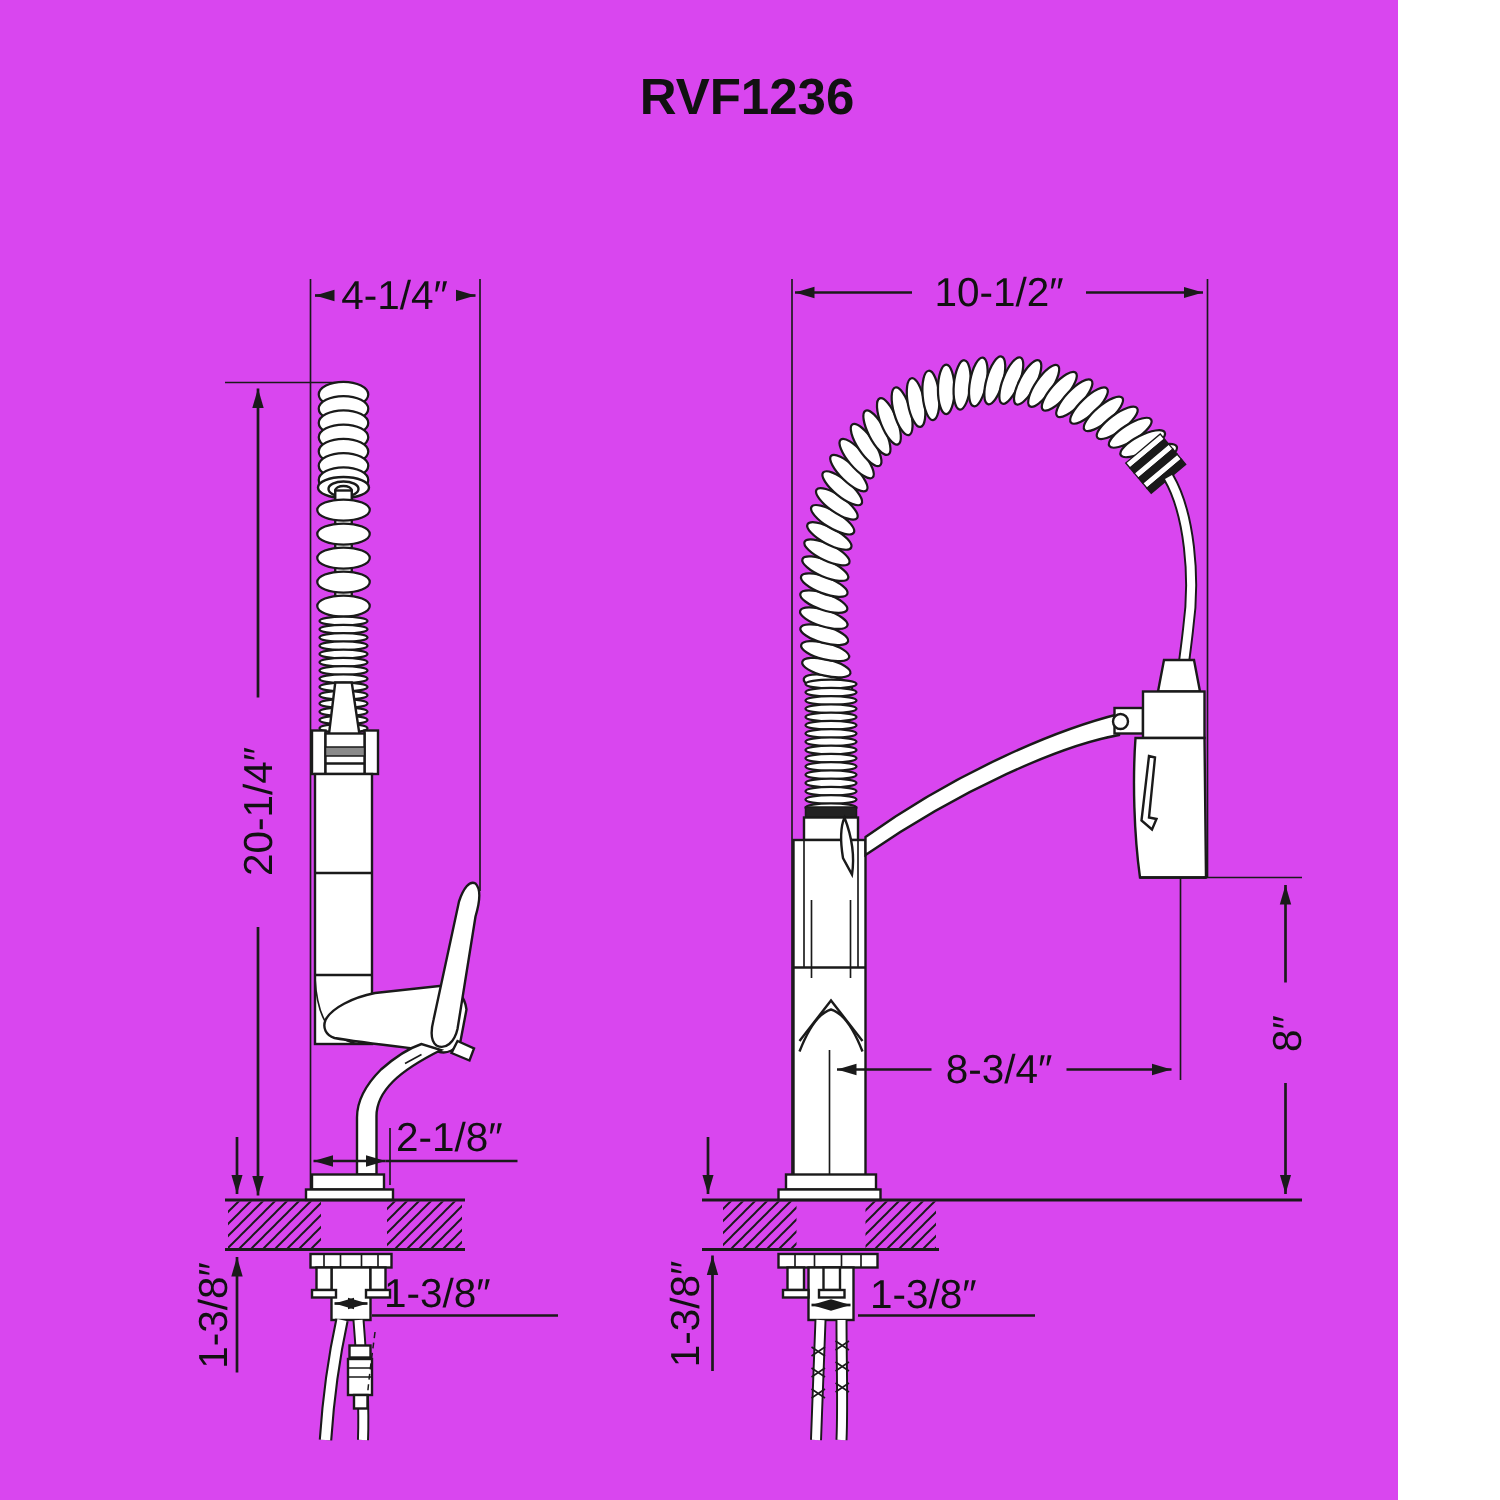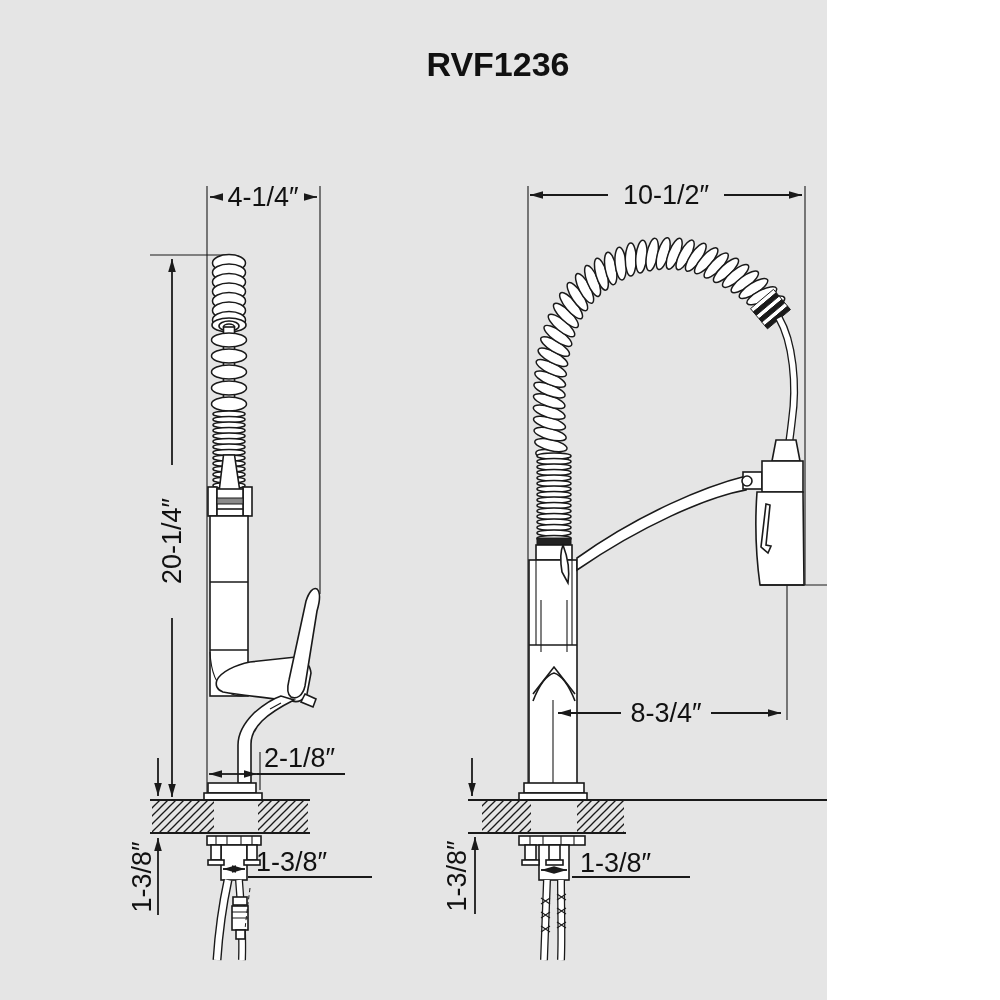--- a/index.html
+++ b/index.html
@@ -1,16 +1,16 @@
 <!DOCTYPE html>
 <html><head>
 <meta charset="utf-8">
 <style>
   html,body{margin:0;padding:0;background:#fff;}
-  #canvas{width:827px;height:1000px;position:relative;background:#e5e5e5;overflow:hidden;
+  #canvas{width:932px;height:1000px;position:relative;background:#d946ef;overflow:hidden;
           font-family:"Liberation Sans", sans-serif;}
   svg{display:block;}
   .ln{stroke:#1a1a1a;stroke-width:1.6;fill:none;}
   .thin{stroke:#1a1a1a;stroke-width:1.1;fill:none;}
   .wf{fill:#ffffff;stroke:#1a1a1a;stroke-width:1.6;}
   .dim{stroke:#1a1a1a;stroke-width:1.8;fill:none;}
   .dimtxt{font-family:"Liberation Sans", sans-serif;font-size:27px;fill:#111;}
   .titletxt{font-family:"Liberation Sans", sans-serif;font-size:34px;font-weight:bold;fill:#111;}
   .coil-loop{fill:#ffffff;stroke:#1a1a1a;stroke-width:1.5;}
   .tube-o{stroke:#1a1a1a;stroke-width:9;fill:none;}

